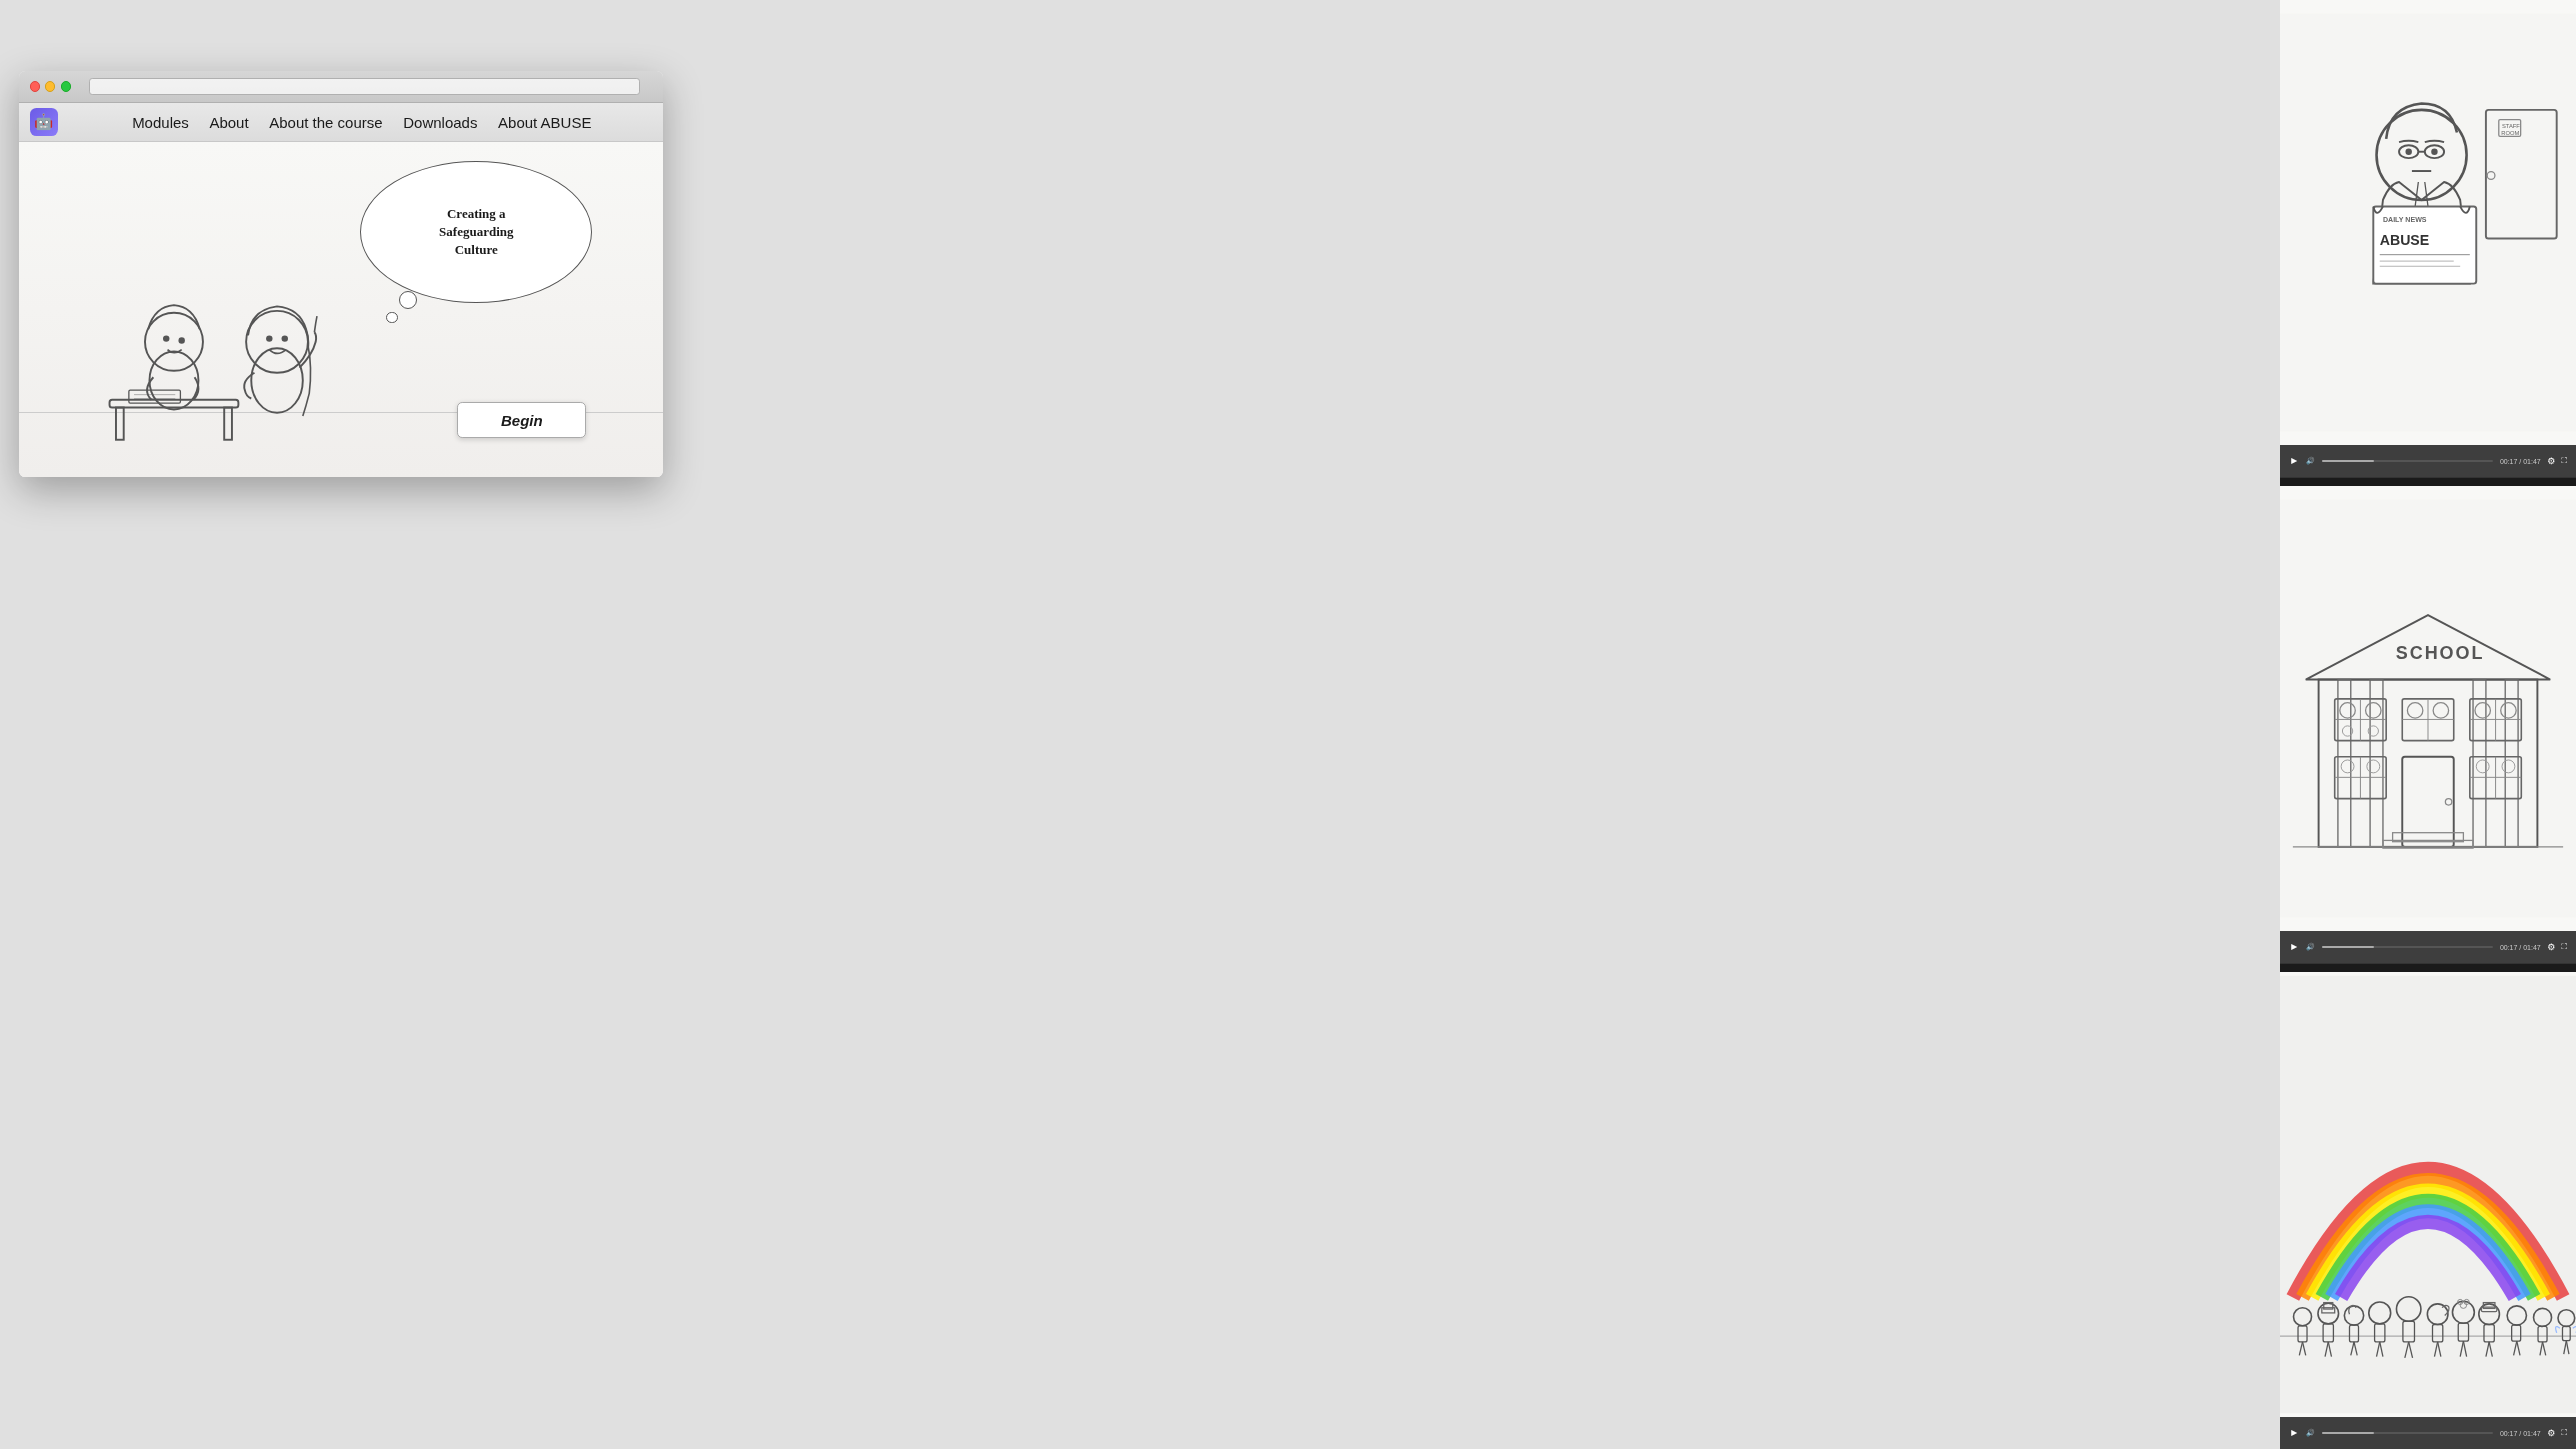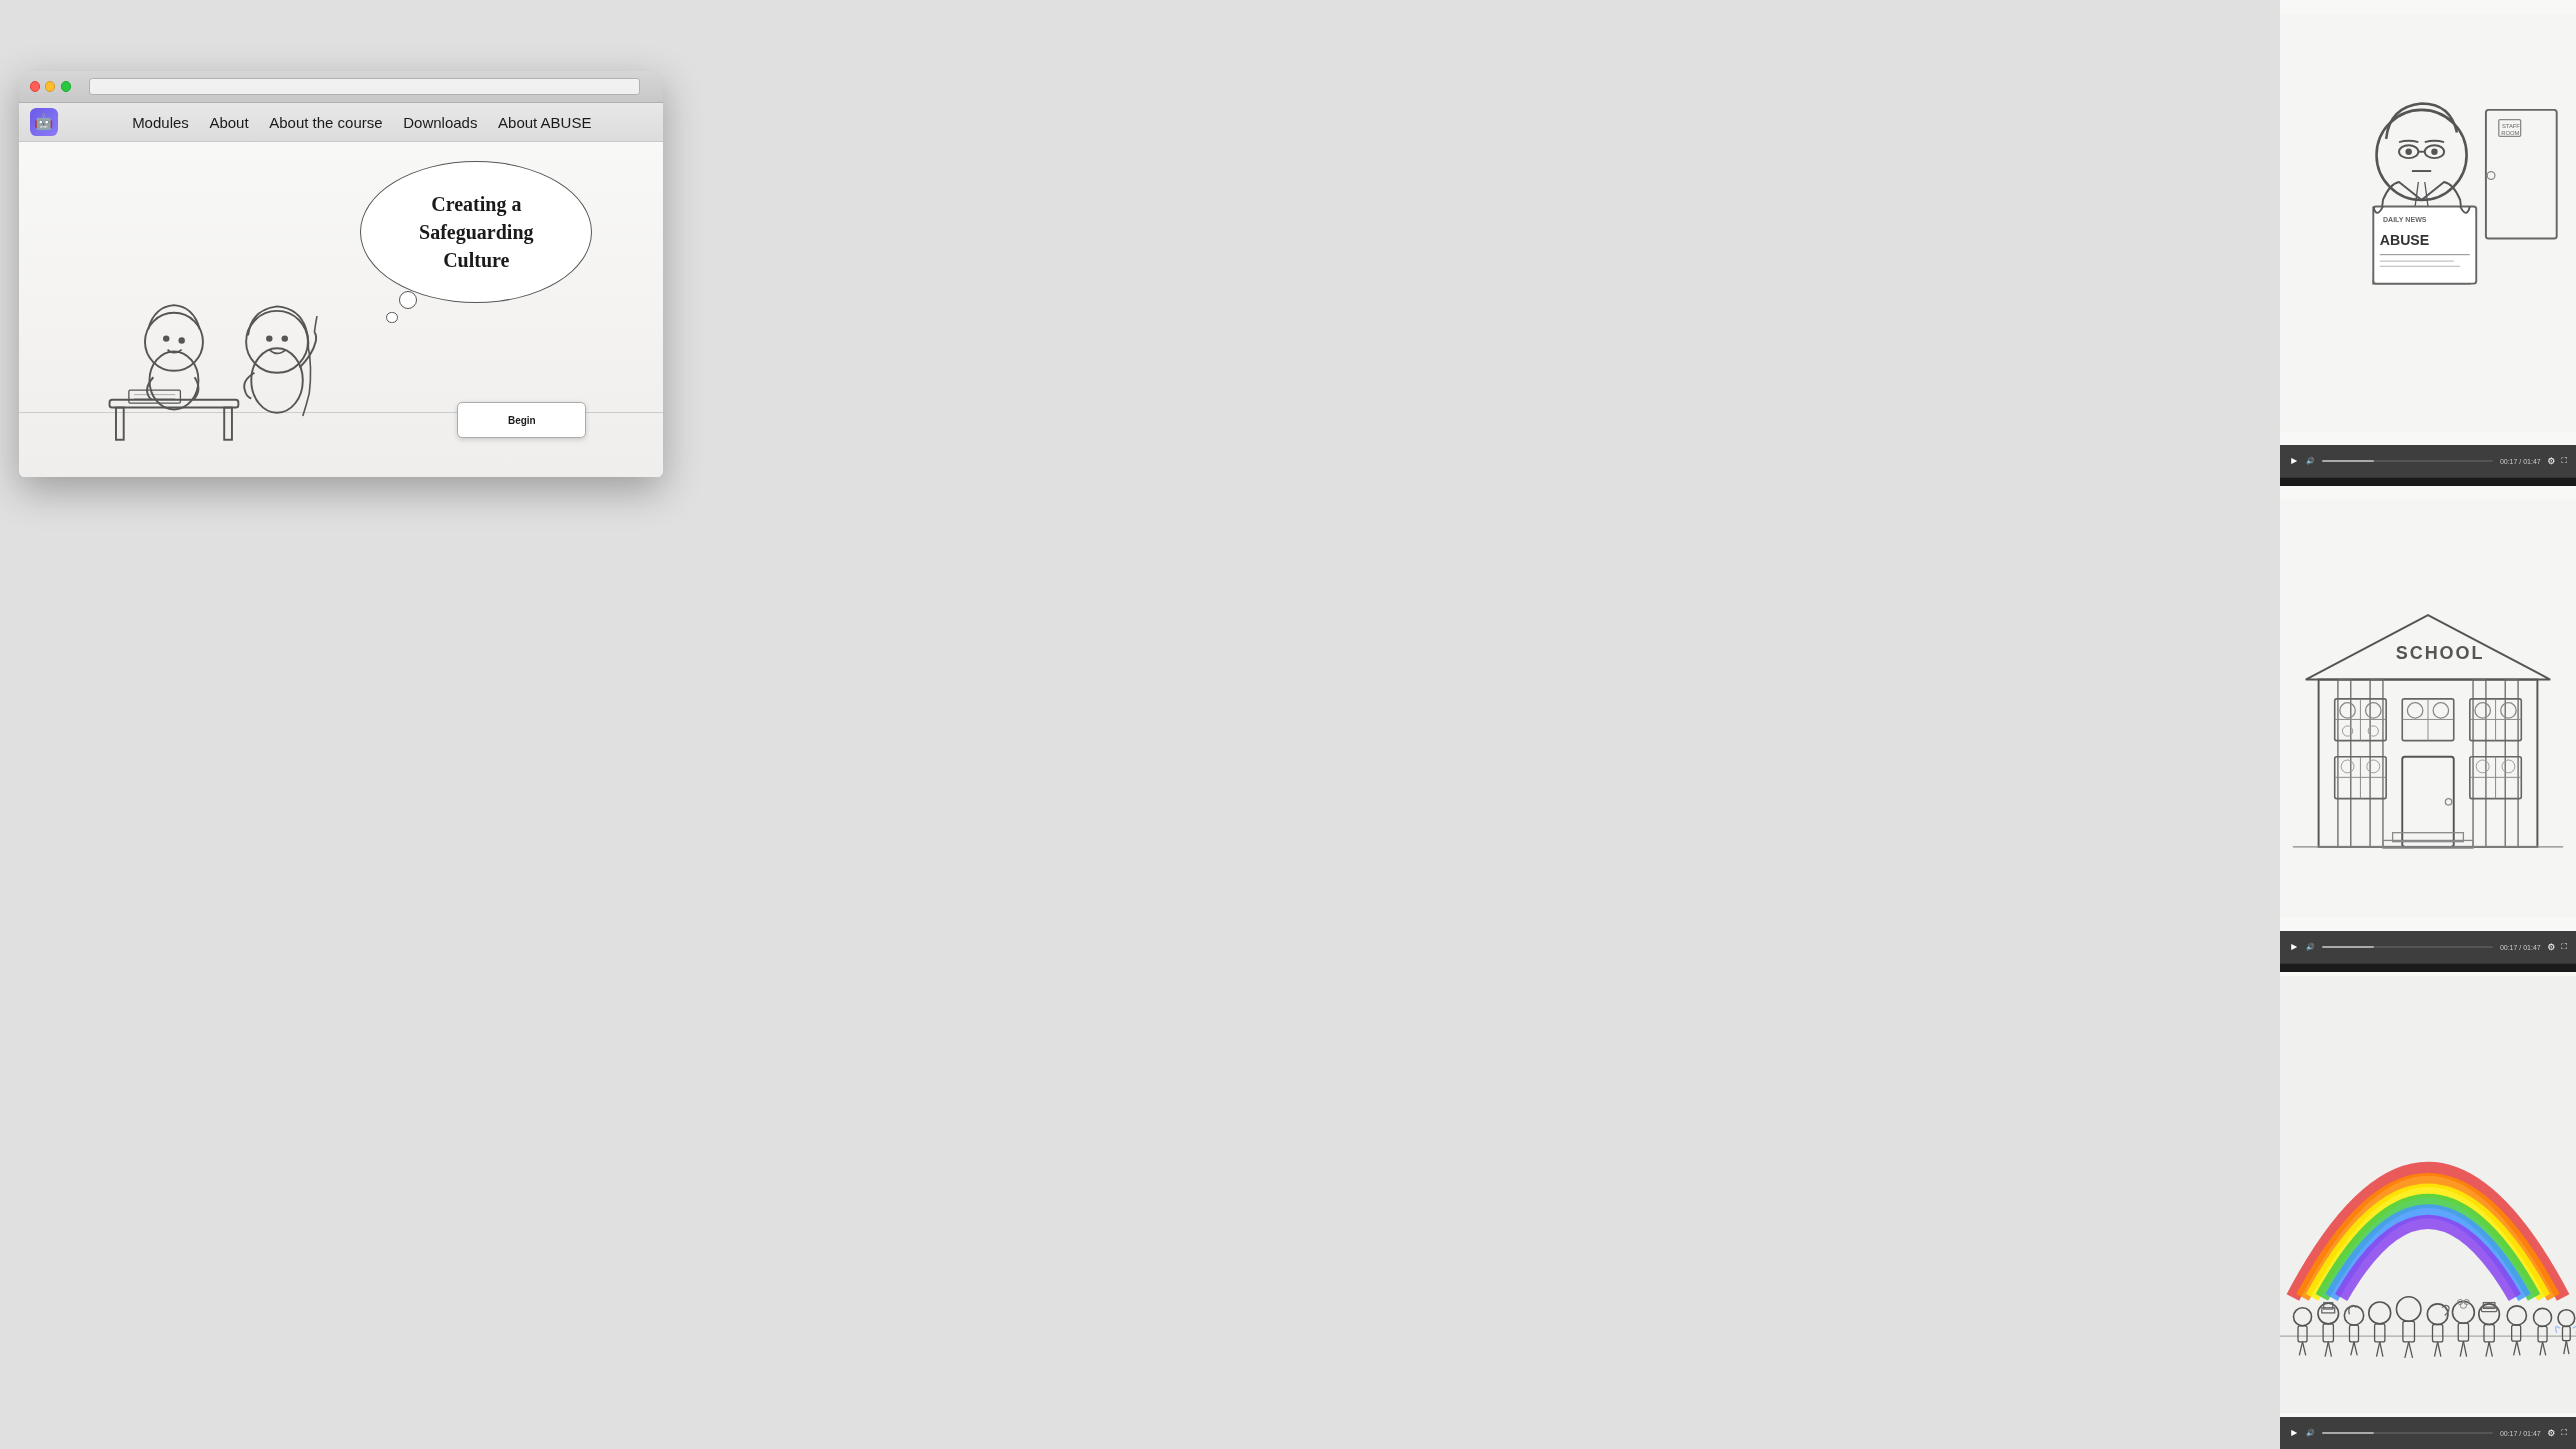--- a/index.html
+++ b/index.html
@@ -130,21 +130,21 @@
       position: absolute;
       top: 0;
       left: 0;
       display: flex;
       align-items: center;
       justify-content: center;
     }
 
     .thought-bubble-text {
       font-family: 'Segoe Print', 'Comic Sans MS', cursive;
-      font-size: 20px;
+      font-size: 13px;
       font-weight: 600;
       color: #1a1a1a;
       text-align: center;
       line-height: 1.4;
       padding: 13px;
     }
 
     .thought-dot-1 {
       width: 18px;
       height: 18px;
@@ -187,23 +187,24 @@
       border: 1.3px solid #aaa;
       border-radius: 5.2px;
       display: flex;
       align-items: center;
       justify-content: center;
       cursor: pointer;
       box-shadow: 0 1.3px 5.2px rgba(0,0,0,0.15);
     }
 
     .begin-button-text {
-      font-size: 10px;
+      font-size: 15px;
       font-weight: 700;
       color: #1a1a1a;
+      font-style: italic;
     }
 
     
     .right-panel {
       position: absolute;
       right: 0;
       top: 0;
       width: 296px;
       height: 1449px;
       display: flex;

